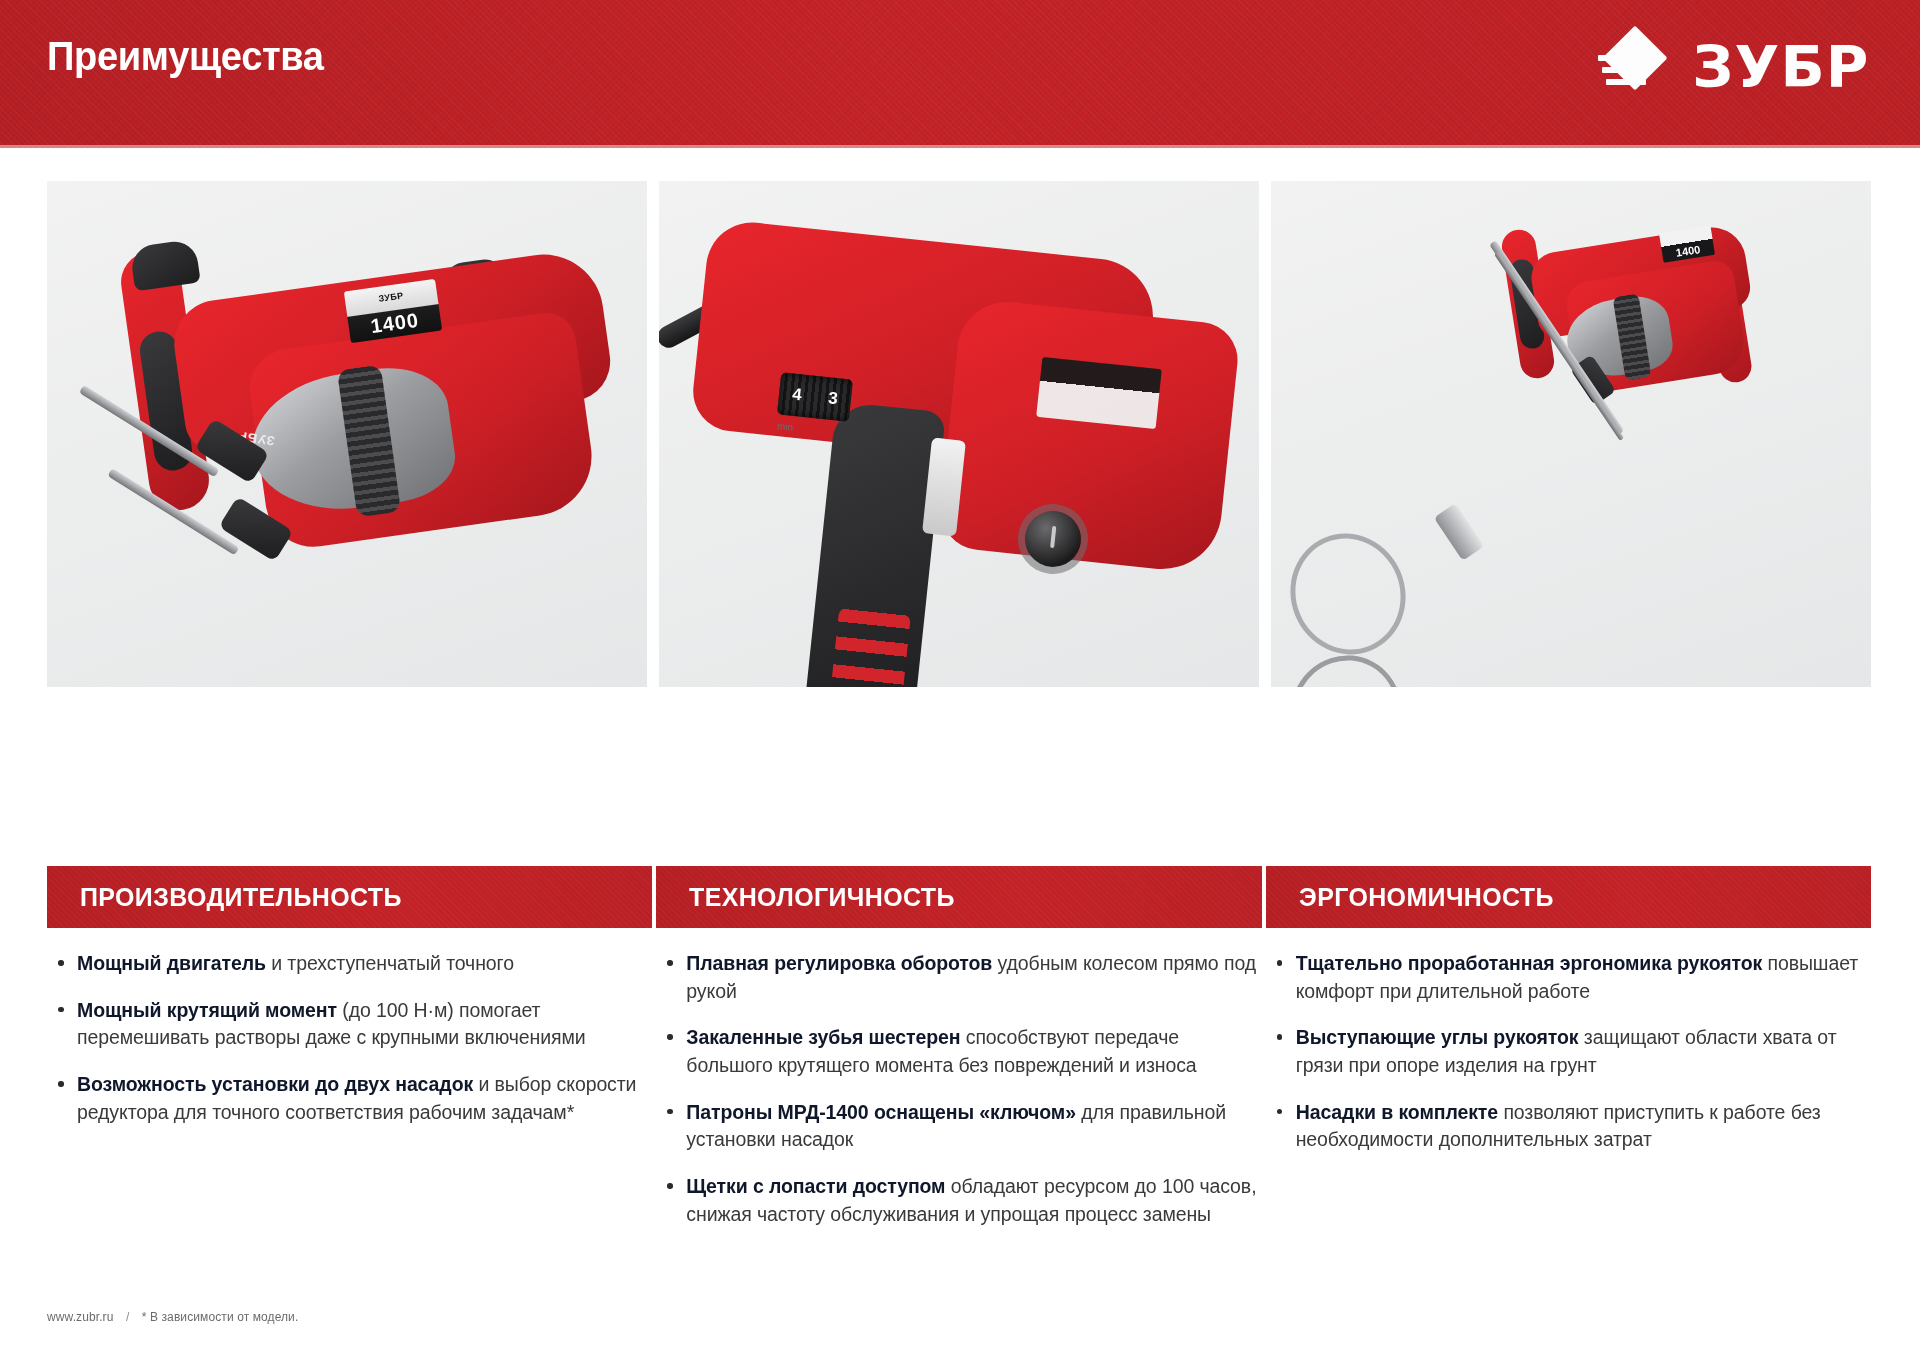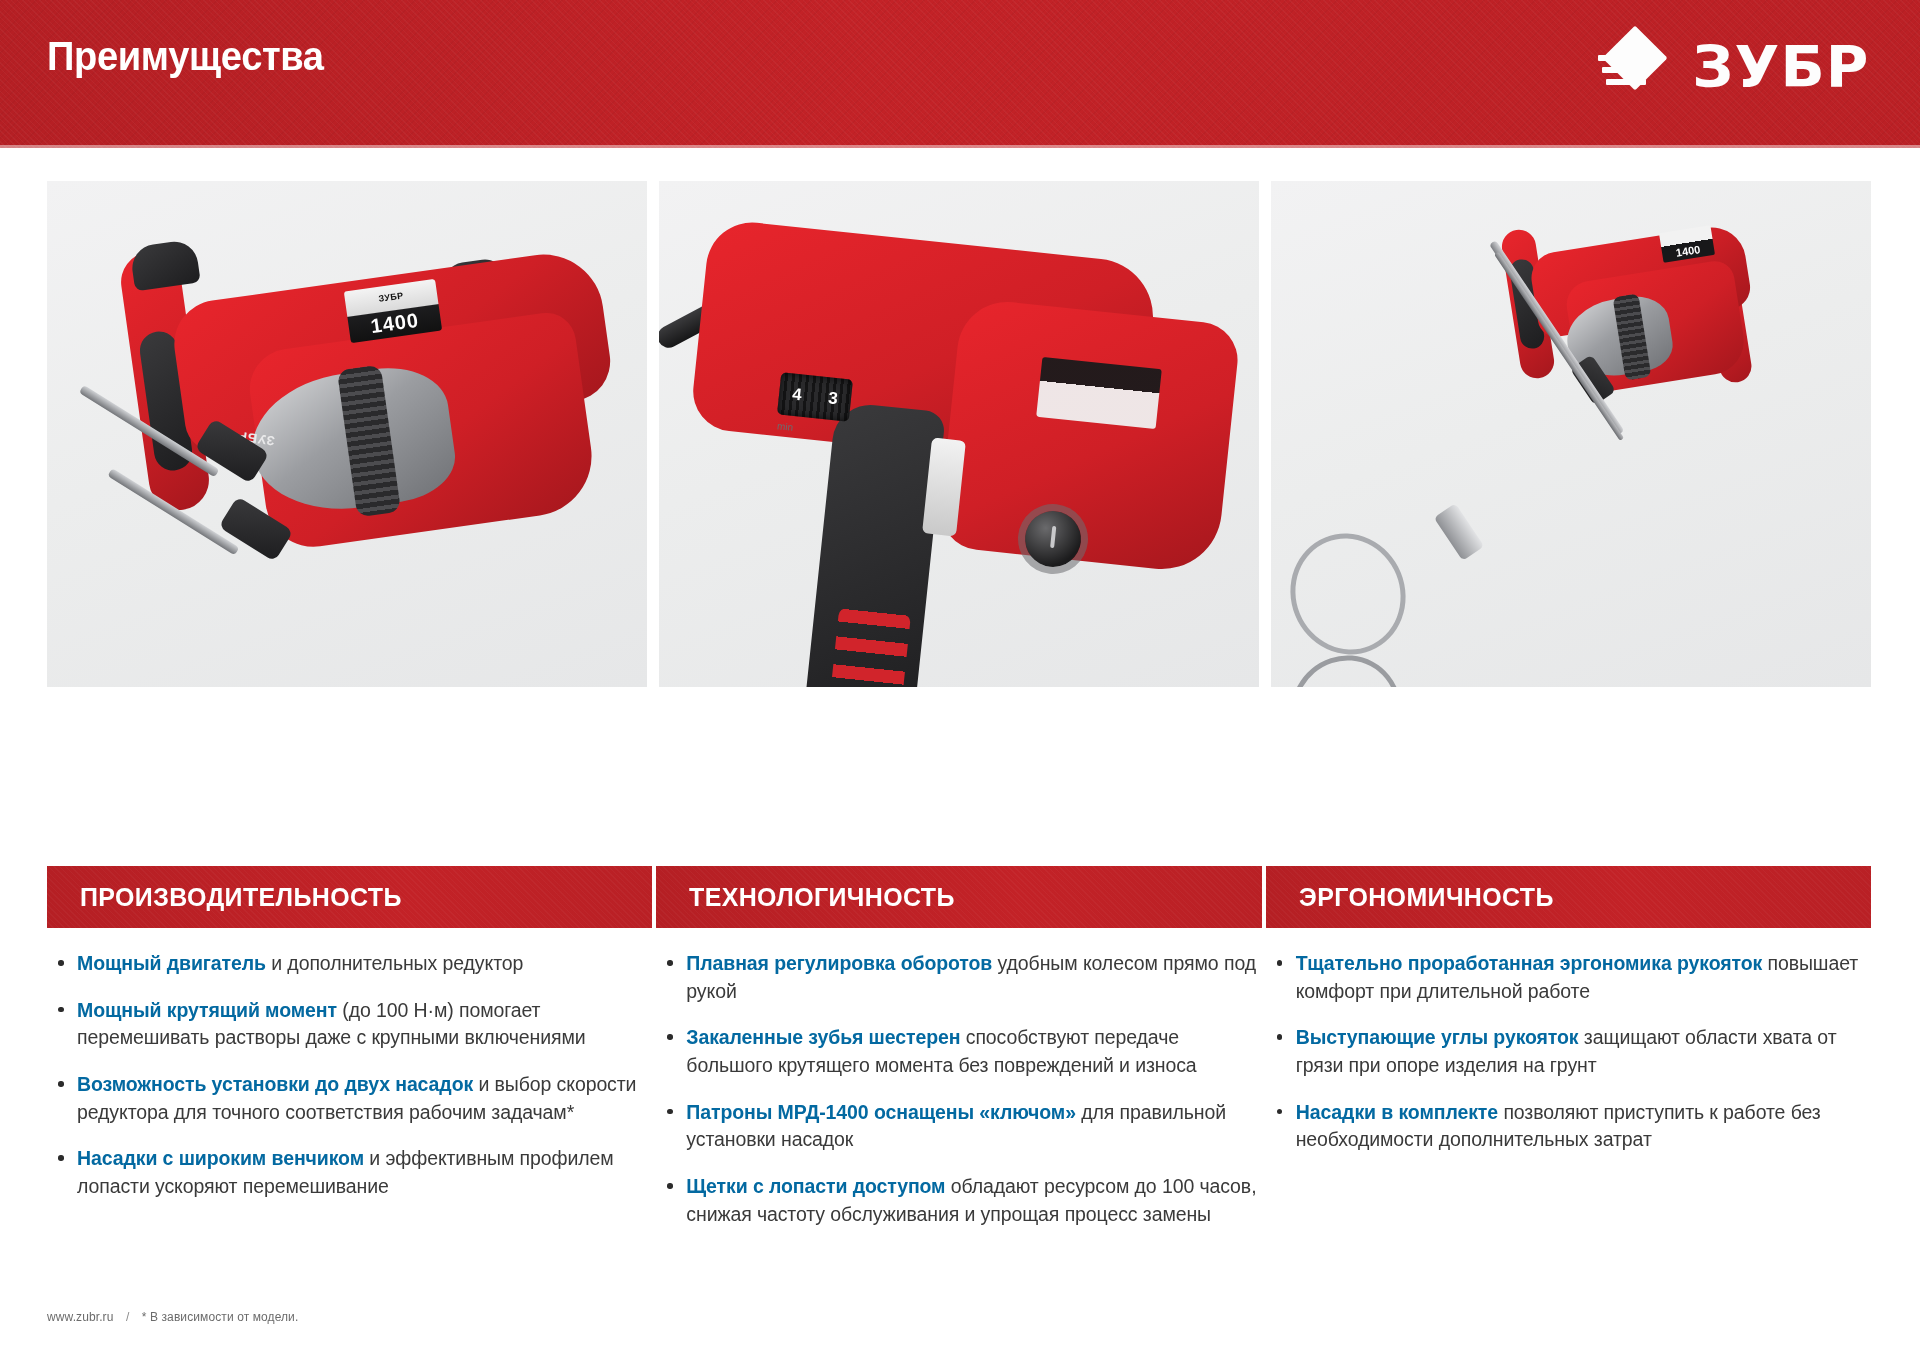--- a/index.html
+++ b/index.html
@@ -323,21 +323,21 @@
     padding-left:30px;
     margin-bottom:19px;
     font-size:19.5px;line-height:1.42;
     color:#3a3a3a;
     letter-spacing:-.1px;
   }
   .bullet::before{
     content:"";position:absolute;left:11px;top:10px;
     width:5.5px;height:5.5px;border-radius:50%;background:#2b2b2b;
   }
-  .bullet b{color:#0369a1;font-weight:bold;}
+  .bullet b{color:#0f172a;font-weight:bold;}
 
   
   .footer{
     position:absolute;left:47px;bottom:33px;
     font-size:12px;color:#6b6b6b;letter-spacing:.1px;
   }
   .footer .sep{margin:0 9px;color:#8c8c8c;}
 </style>
 </head>
 <body>
@@ -423,24 +423,23 @@
   </div>
 </div>
 
 <div class="columns">
 
   <div class="col">
     <div class="col-head">
       <span class="col-head-text">ПРОИЗВОДИТЕЛЬНОСТЬ</span>
     </div>
     <ul class="bullets">
-      <li class="bullet"><b>Мощный двигатель</b><span> и дополнительных редуктор</span></li>
+      <li class="bullet"><b>Мощный двигатель</b><span> и трехступенчатый точного</span></li>
       <li class="bullet"><b>Мощный крутящий момент</b><span> (до 100 Н·м) помогает перемешивать растворы даже с крупными включениями</span></li>
       <li class="bullet"><b>Возможность установки до двух насадок</b><span> и выбор скорости редуктора для точного соответствия рабочим задачам*</span></li>
-      <li class="bullet"><b>Насадки с широким венчиком</b><span> и эффективным профилем лопасти ускоряют перемешивание</span></li>
     </ul>
   </div>
 
   <div class="col">
     <div class="col-head">
       <span class="col-head-text">ТЕХНОЛОГИЧНОСТЬ</span>
     </div>
     <ul class="bullets">
       <li class="bullet"><b>Плавная регулировка оборотов</b><span> удобным колесом прямо под рукой</span></li>
       <li class="bullet"><b>Закаленные зубья шестерен</b><span> способствуют передаче большого крутящего момента без повреждений и износа</span></li>

